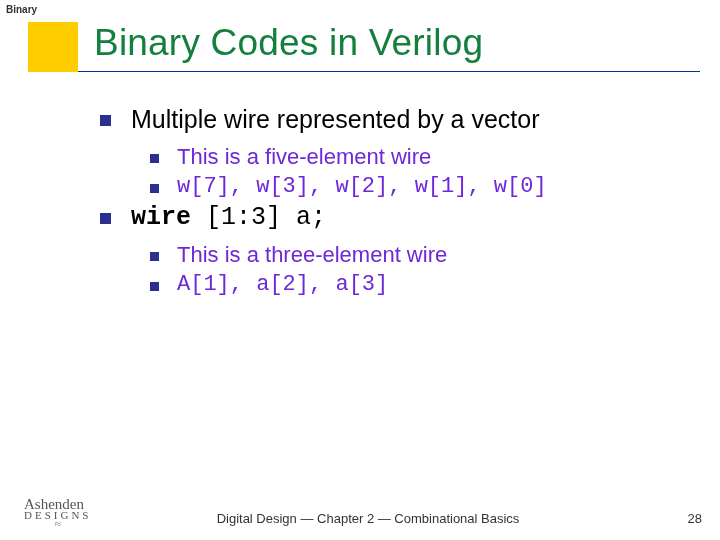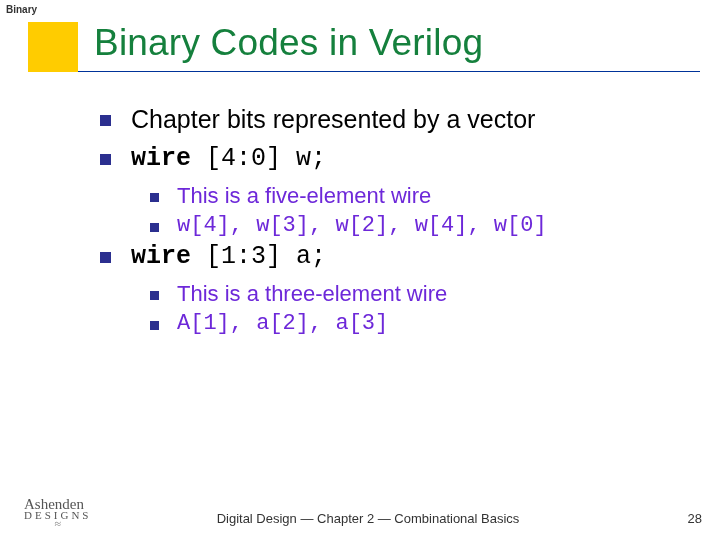--- a/index.html
+++ b/index.html
@@ -135,36 +135,32 @@
 
 <div class="header-label">Binary</div>
 <div class="accent-block"></div>
 <div class="title-rule"></div>
 <div class="title">Binary Codes in Verilog</div>
 
 <div class="content">
 
   <div class="b1">
     <span class="sq"></span>
-    <span class="txt">Chapter bits represented by a vector</span>
+    <span class="txt">Multiple wire represented by a vector</span>
   </div>
 
-  <div class="b1">
-    <span class="sq"></span>
-    <span class="txt mono"><span class="bold">wire</span><span> [4:0] w;</span></span>
-  </div>
 
   <div class="b2">
     <span class="sq"></span>
     <span class="txt">This is a five-element wire</span>
   </div>
 
   <div class="b2">
     <span class="sq"></span>
-    <span class="txt mono">w[4], w[3], w[2], w[4], w[0]</span>
+    <span class="txt mono">w[7], w[3], w[2], w[1], w[0]</span>
   </div>
 
   <div class="b1">
     <span class="sq"></span>
     <span class="txt mono"><span class="bold">wire</span><span> [1:3] a;</span></span>
   </div>
 
   <div class="b2">
     <span class="sq"></span>
     <span class="txt">This is a three-element wire</span>

